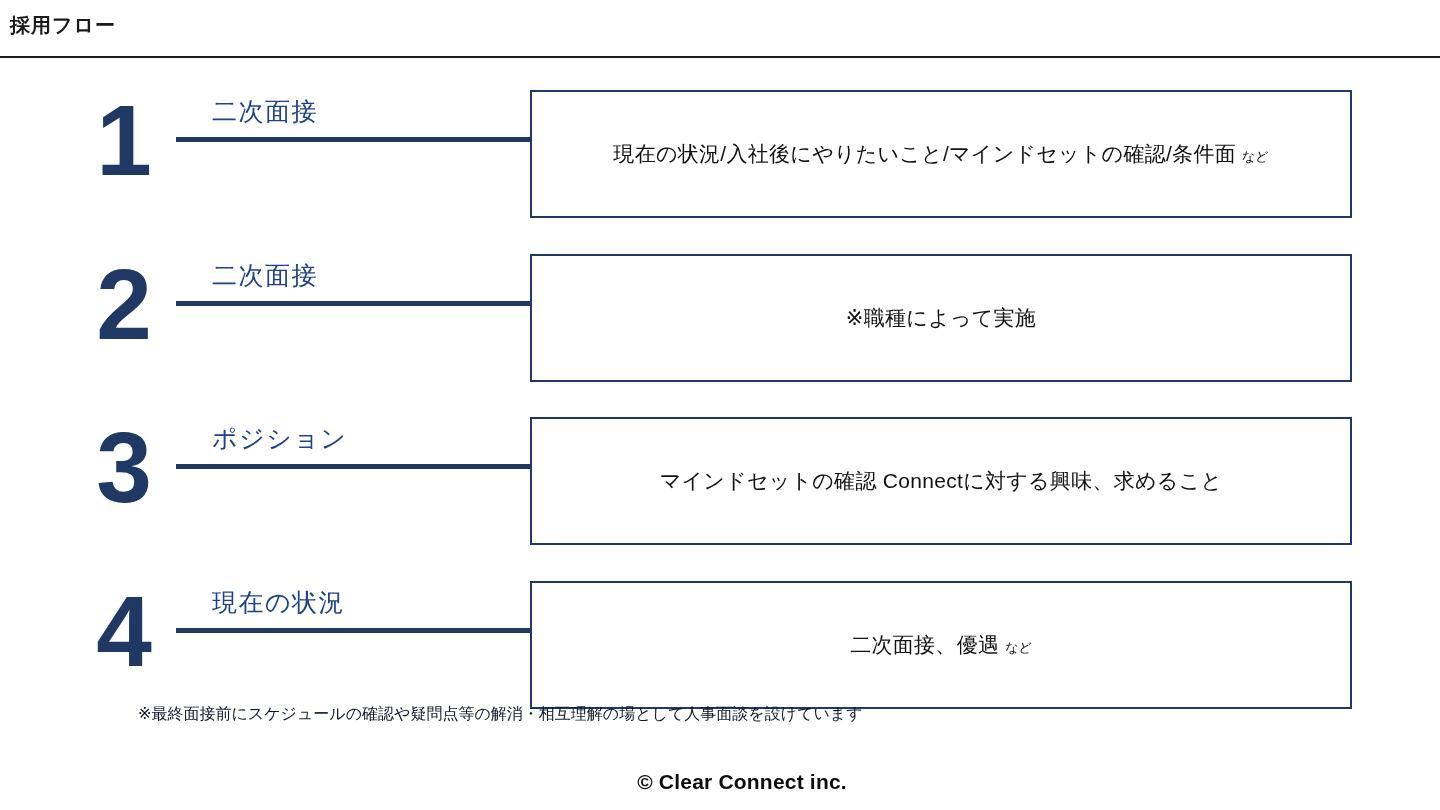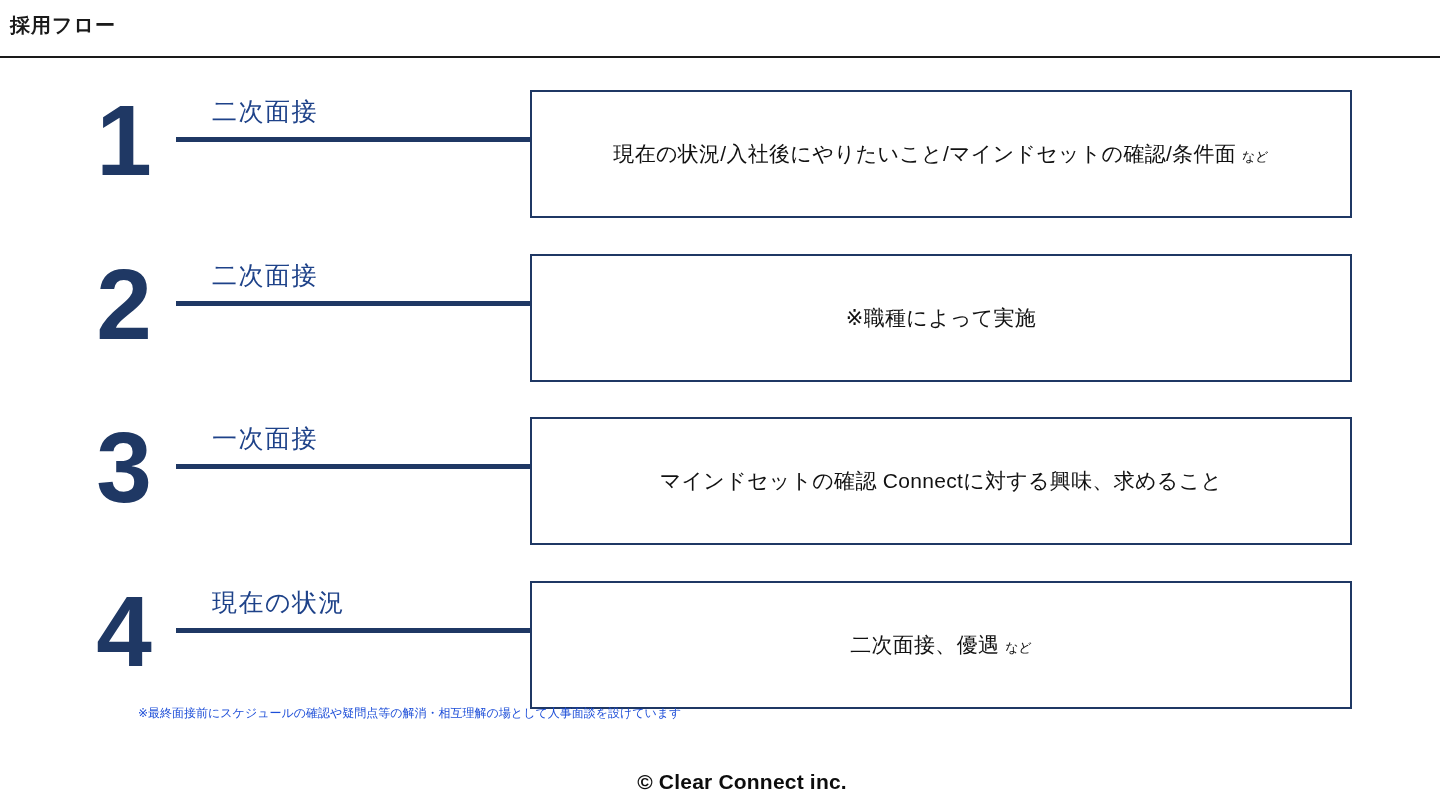--- a/index.html
+++ b/index.html
@@ -66,21 +66,21 @@
     font-size:21px; color:#111111; letter-spacing:0.3px;
   }
   .step-suffix {
     font-size:13px; color:#111111; margin-left:6px;
   }
   .step-suffix:empty { display:none; }
 
   
   .notes {
     position:absolute; left:138px; top:701px;
-    font-size:12px; line-height:25px; color:#1d4ed8;
+    font-size:16px; line-height:25px; color:#0f172a;
   }
   .footer {
     position:absolute; left:0; right:0; top:770px;
     text-align:center;
     font-size:21px; font-weight:800; color:#0d0d0d;
     letter-spacing:0.2px;
     padding-left:44px;
   }
 </style>
 </head>
@@ -109,21 +109,21 @@
     <div class="step-line"></div>
     <div class="step-box">
       <span class="text-wrap">
         <span class="step-desc">※職種によって実施</span>
       </span>
     </div>
   </section>
 
   <section class="step step-3">
     <div class="step-num">3</div>
-    <div class="step-label">一次面接</div>
+    <div class="step-label">ポジション</div>
     <div class="step-line"></div>
     <div class="step-box">
       <span class="text-wrap">
         <span class="step-desc">マインドセットの確認 Connectに対する興味、求めること</span>
       </span>
     </div>
   </section>
 
   <section class="step step-4">
     <div class="step-num">4</div>

